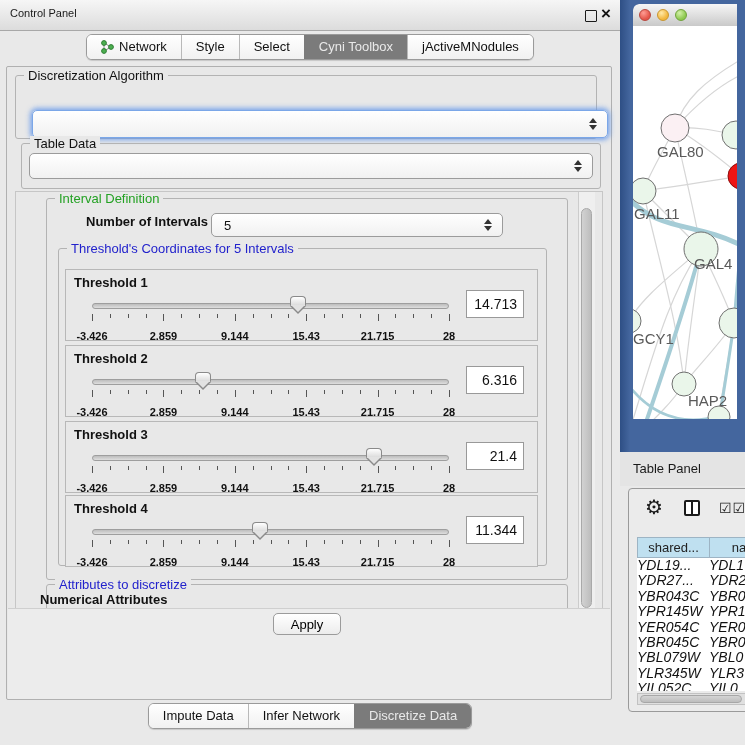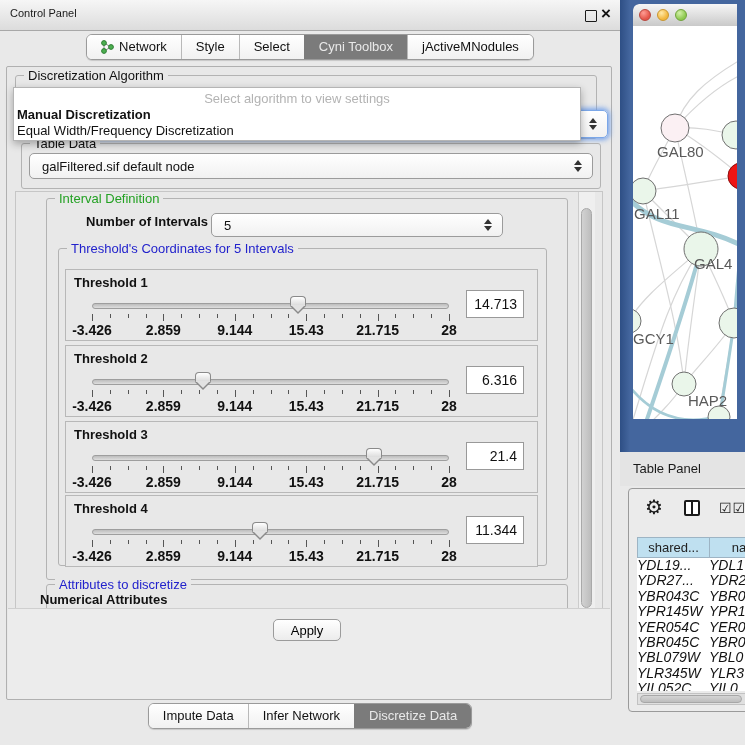--- a/index.html
+++ b/index.html
@@ -59,32 +59,32 @@
   .thr-label{position:absolute;left:8px;top:5px;font-size:13px;font-weight:bold;}
   .thr-track{position:absolute;left:26px;top:33px;width:357px;height:6px;border-radius:3px;
              background:linear-gradient(#bdbdbd,#dedede);border:1px solid #9e9e9e;box-sizing:border-box;}
   .thr-thumb{position:absolute;top:26px;width:16px;height:10px;background:linear-gradient(#ffffff,#d8d8d8);
              border:1px solid #8a8a8a;border-bottom:none;border-radius:4px 4px 1px 1px;box-sizing:border-box;}
   .thr-thumb::before{content:"";position:absolute;left:-1px;top:9px;border-left:8px solid transparent;border-right:8px solid transparent;border-top:8px solid #8a8a8a;}
   .thr-thumb::after{content:"";position:absolute;left:0;top:8px;border-left:7px solid transparent;border-right:7px solid transparent;border-top:7px solid #e2e2e2;}
   .tick{position:absolute;top:44px;width:1px;background:#555;}
   .tick.major{height:7px;}
   .tick.minor{height:4px;}
-  .ticklabel{position:absolute;top:52px;transform:translateX(-50%);font-size:14px;font-weight:bold;color:#111;white-space:nowrap;}
+  .ticklabel{position:absolute;top:60px;transform:translateX(-50%);font-size:11px;font-weight:bold;color:#111;white-space:nowrap;}
   .thr-value{position:absolute;left:400px;top:20px;width:58px;height:28px;background:#fff;border:1px solid #999;
              box-sizing:border-box;font-size:14px;text-align:right;line-height:26px;padding-right:6px;}
   .attr-group{left:30px;top:392px;width:522px;height:110px;}
   .attr-title{position:absolute;left:24px;top:400px;font-size:13px;font-weight:bold;}
   .attr-list{position:absolute;left:54px;top:420px;width:470px;height:70px;background:#fff;border:1px solid #ababab;box-sizing:border-box;overflow:hidden;}
   .attr-item{font-size:13px;padding-left:12px;height:18px;line-height:18px;white-space:nowrap;}
   .attr-scroll{position:absolute;right:1px;top:2px;width:12px;height:56px;}
   .attr-scroll .thumb{position:absolute;left:0;top:0;width:10px;height:52px;border-radius:5px;
                       background:linear-gradient(90deg,#cfcfcf,#b9b9b9);border:1px solid #a5a5a5;box-sizing:border-box;}
   .apply-row{position:absolute;left:1px;top:541px;width:602px;height:90px;background:#ececec;border-top:1px solid #cfcfcf;}
-  .apply-btn{position:absolute;left:265px;top:10px;width:68px;height:22px;background:linear-gradient(#ffffff,#ececec);
+  .apply-btn{position:absolute;left:265px;top:4px;width:68px;height:22px;background:linear-gradient(#ffffff,#ececec);
              border:1px solid #9b9b9b;border-radius:5px;font-size:13px;font-family:"Liberation Sans",sans-serif;}
   
   .blue-frame{position:absolute;left:620px;top:0;width:125px;height:452px;
               background:linear-gradient(90deg,#2e4f85 0,#44669e 10px,#44669e 100%);}
   .net-window{position:absolute;left:13px;top:4px;width:104px;height:415px;border-radius:6px 0 0 0;overflow:hidden;}
   .net-titlebar{position:absolute;left:0;top:0;width:112px;height:22px;
                 background:linear-gradient(#f6f6f6,#c9c9c9);border-bottom:1px solid #979797;border-radius:6px 0 0 0;}
   .light{position:absolute;top:5px;width:12px;height:12px;border-radius:50%;box-sizing:border-box;}
   .light.red{left:6px;background:radial-gradient(circle at 35% 30%,#ff9d94,#e4564a 65%);border:1px solid #b8453c;}
   .light.yellow{left:24px;background:radial-gradient(circle at 35% 30%,#ffe9a8,#f2b63c 65%);border:1px solid #c8952e;}
@@ -156,31 +156,25 @@
       <div class="group disc-group">
         <span class="gtitle">Discretization Algorithm</span>
         <div class="combo focused algo-combo">
           <div class="stepper">
               <span class="up"></span>
               <span class="dn"></span>
             </div>
         </div>
       </div>
 
-      <div class="popup">
-        <div class="hint">Select algorithm to view settings</div>
-        <div class="opt bold">Manual Discretization</div>
-        <div class="opt">Equal Width/Frequency Discretization</div>
-      </div>
 
       <div class="group td-group">
         <span class="gtitle">Table Data</span>
       </div>
       <div class="combo td-combo">
-        <span class="ctext">galFiltered.sif default node</span>
         <div class="stepper">
             <span class="up"></span>
             <span class="dn"></span>
           </div>
       </div>
 
       <div class="scrollarea">
         <div class="group interval-group">
           <span class="gtitle green">Interval Definition</span>
         </div>

